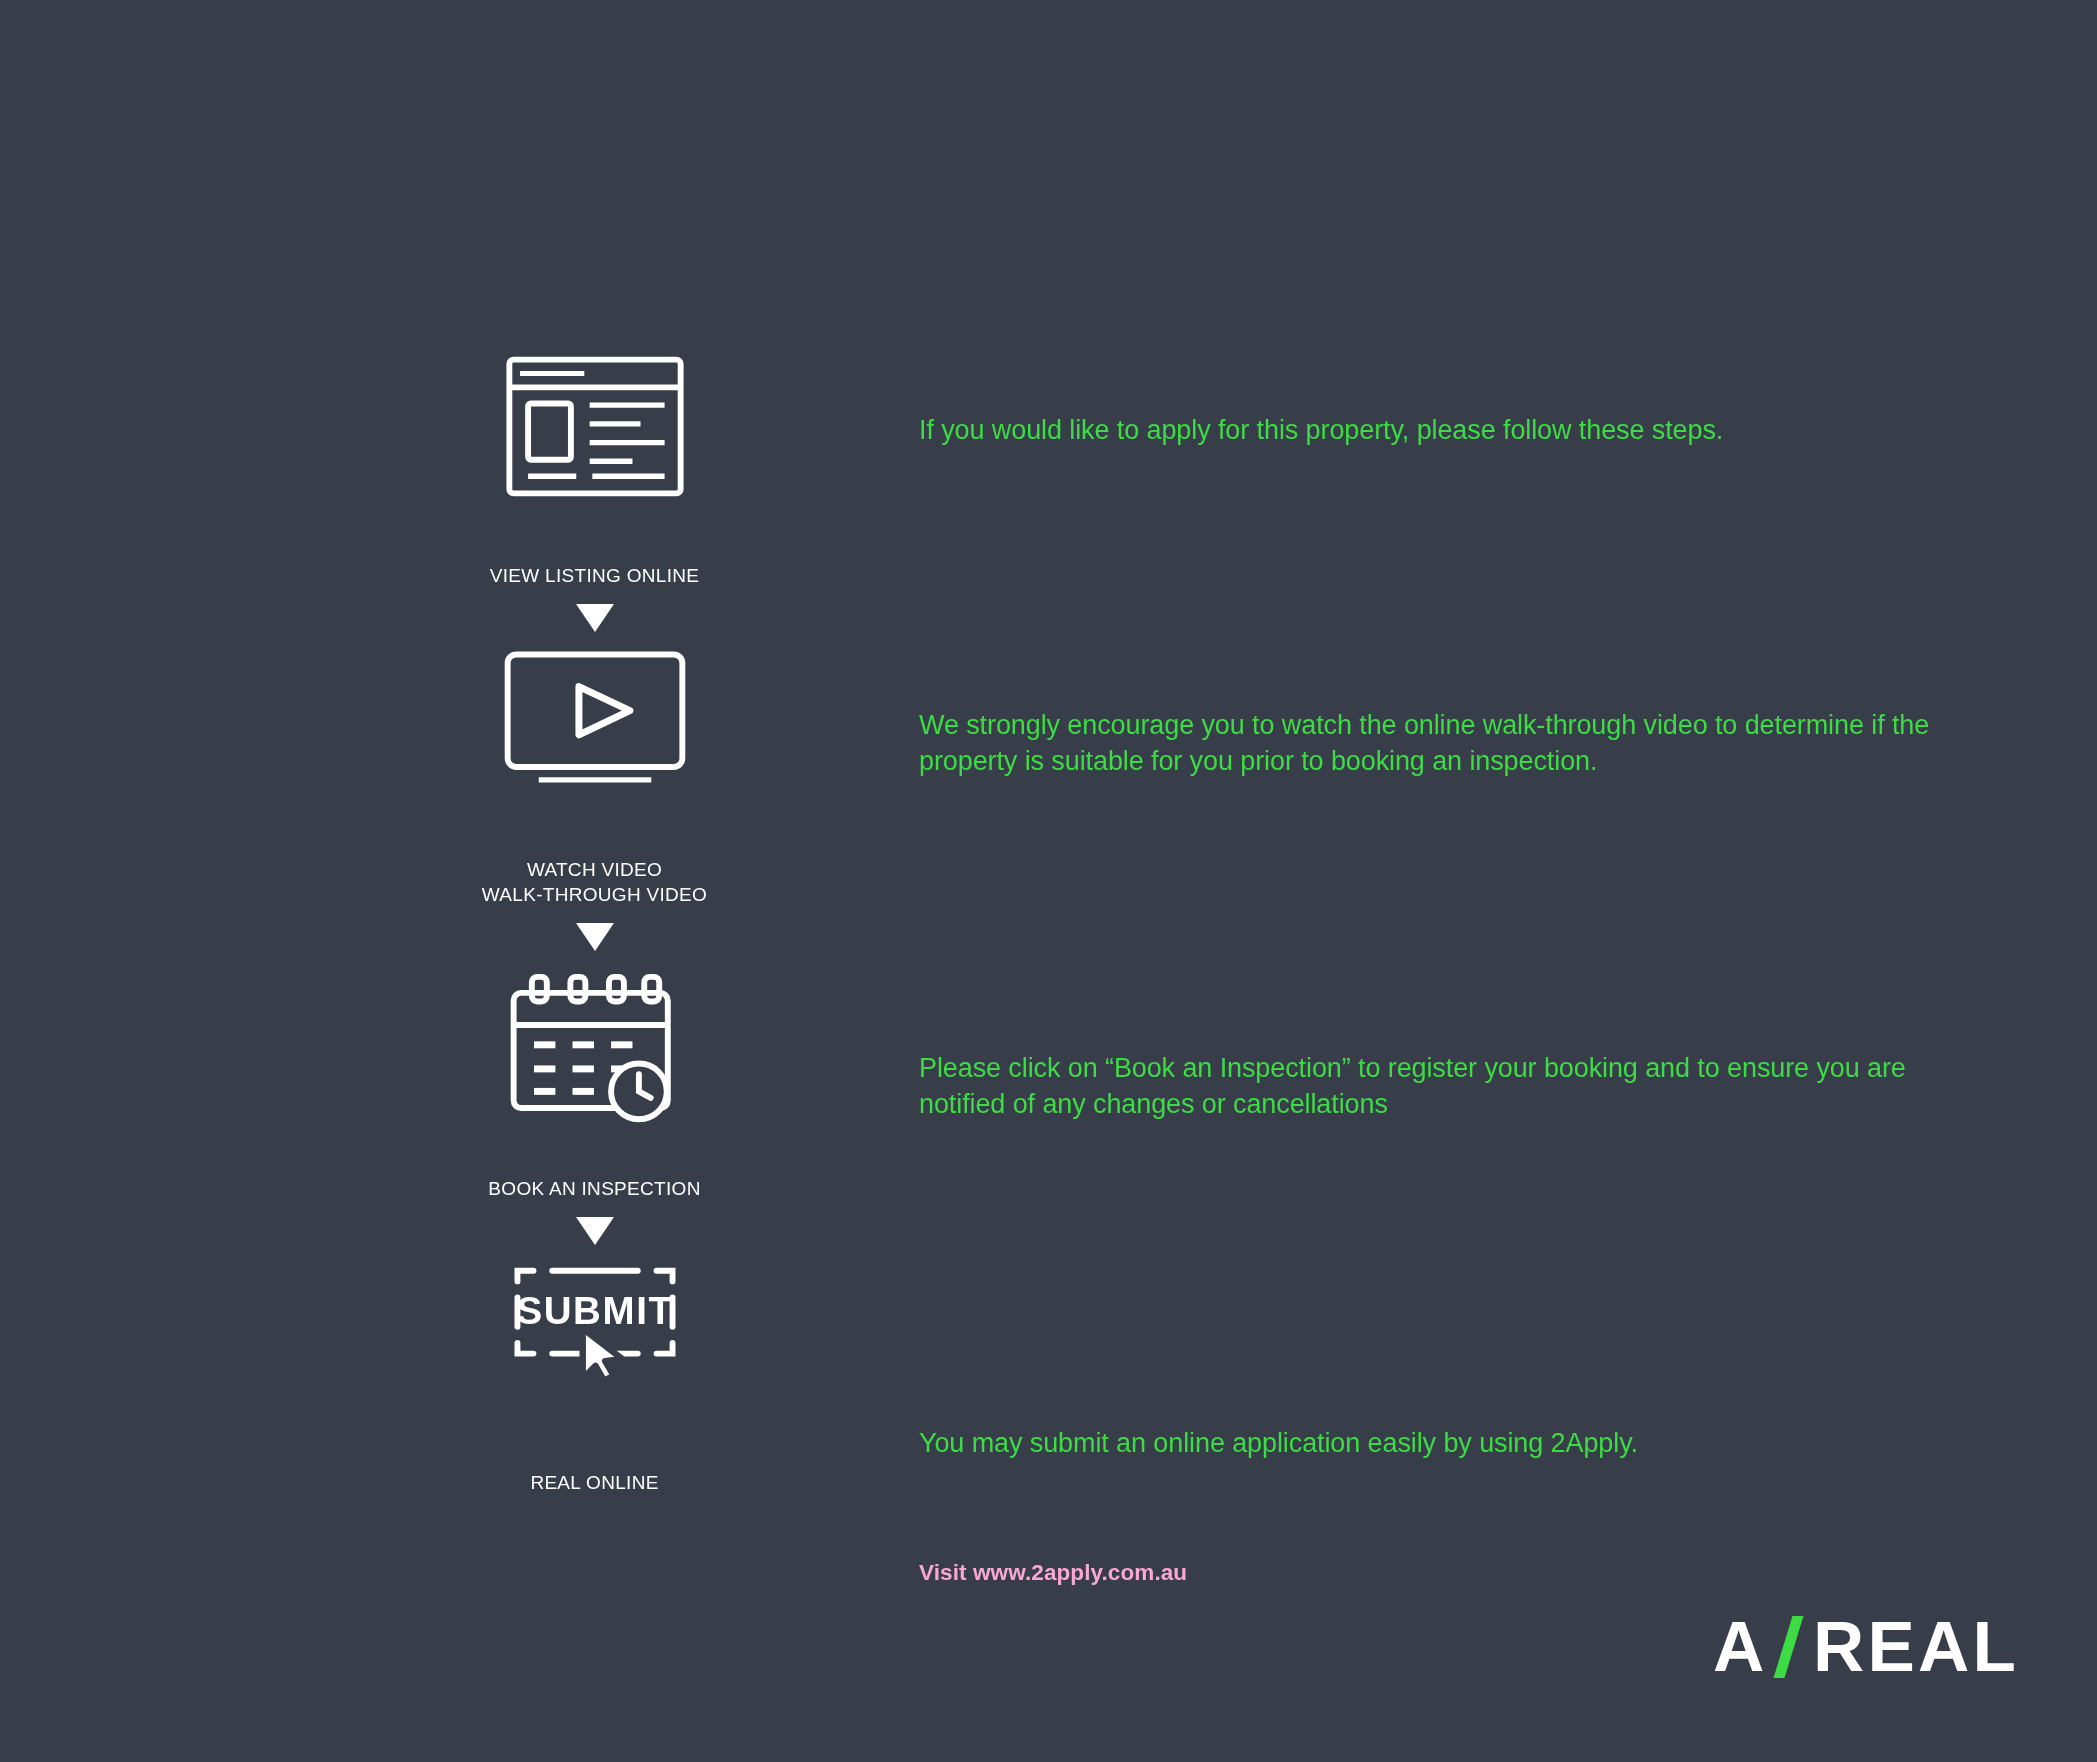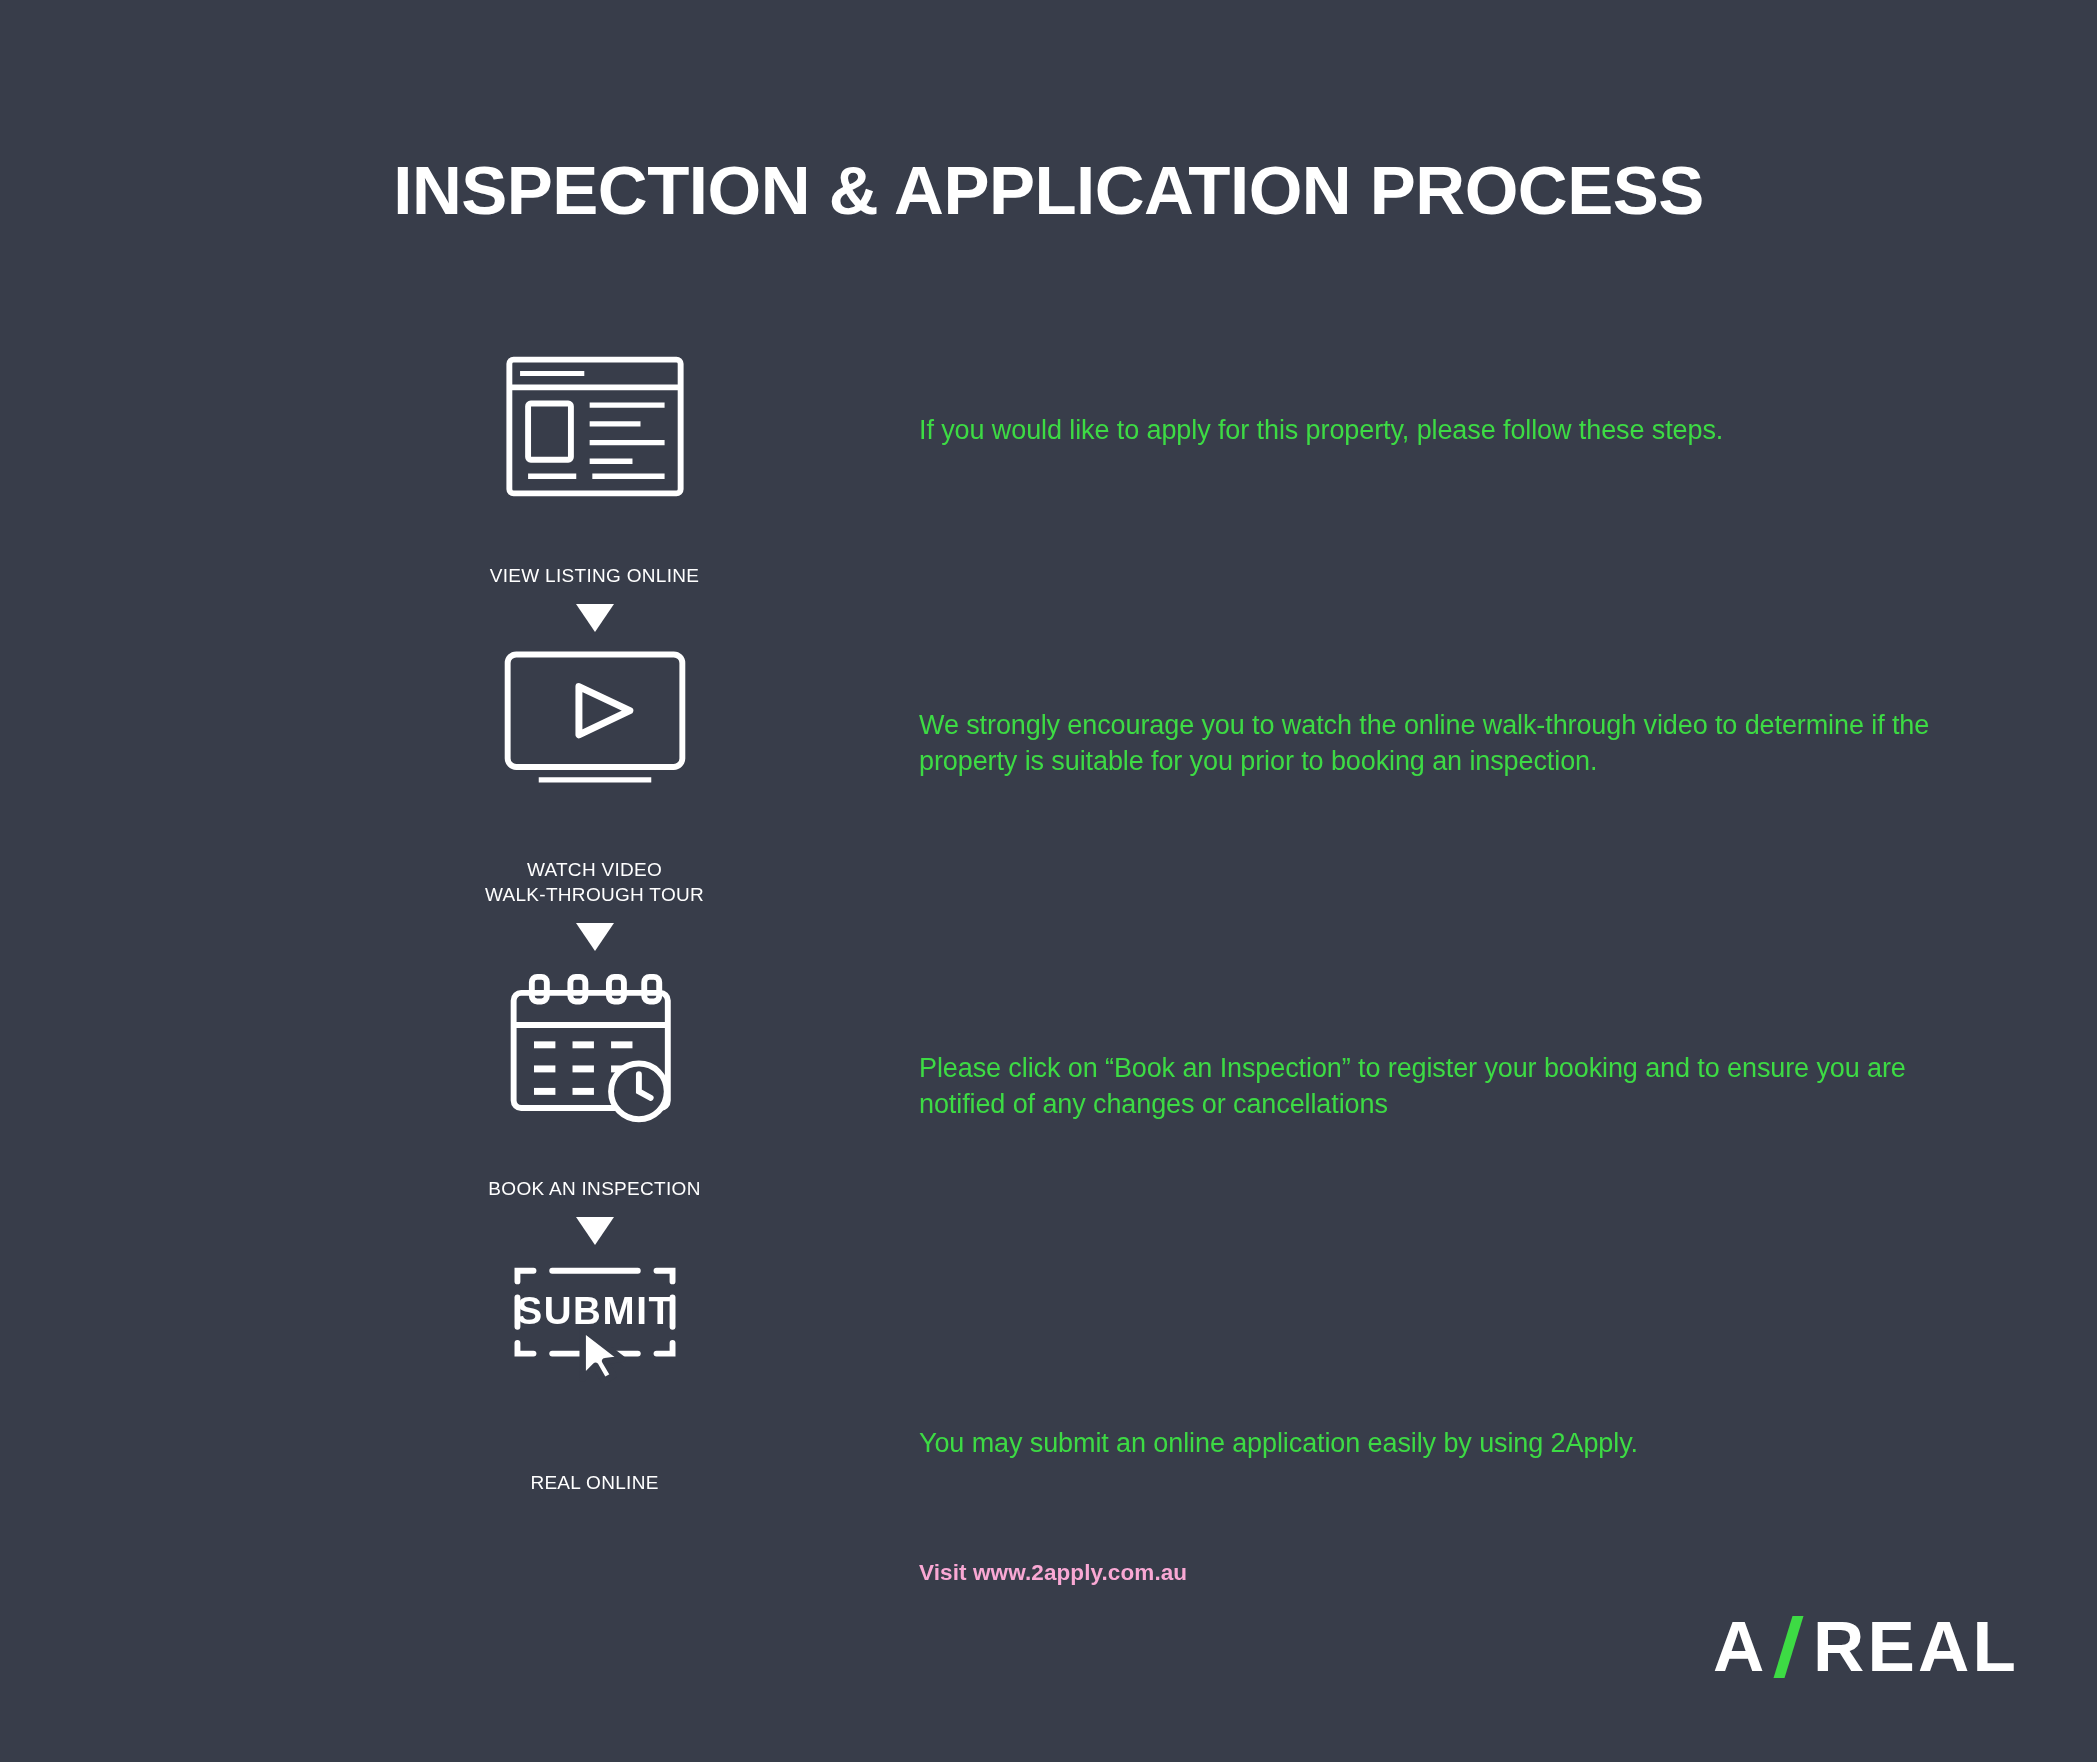--- a/index.html
+++ b/index.html
@@ -135,21 +135,20 @@
     height: 62px;
     background: #3ddb44;
     transform: skewX(-17deg);
   }
 </style>
 </head>
 <body>
 
 <div class="page">
 
-  <div class="title">INSPECTION &amp; APPLICATION PROCESS</div>
 
   <div class="steps">
 
     <div class="step">
       <div class="step-icon">
         <svg width="182" height="145" viewBox="0 0 340 270" fill="none" stroke="#ffffff" stroke-width="11">
           <rect x="10" y="10" width="320" height="250" rx="8"></rect>
           <line x1="10" y1="62" x2="330" y2="62"></line>
           <line x1="30" y1="36" x2="150" y2="36" stroke-width="9"></line>
           <rect x="45" y="92" width="80" height="105" rx="5"></rect>
@@ -171,21 +170,21 @@
     <div class="step">
       <div class="step-icon">
         <svg width="188" height="142" viewBox="0 0 350 265" fill="none" stroke="#ffffff" stroke-width="11">
           <rect x="12" y="12" width="326" height="210" rx="16"></rect>
           <line x1="70" y1="246" x2="280" y2="246" stroke-width="10"></line>
           <path d="M145 72 L240 117 L145 162 Z" stroke-linejoin="round" stroke-width="13"></path>
         </svg>
       </div>
       <div class="step-label">
         <div>WATCH VIDEO</div>
-        <div>WALK-THROUGH TOUR</div>
+        <div>WALK-THROUGH VIDEO</div>
       </div>
     </div>
 
     <div class="arrow">
         <div class="tri"></div>
       </div>
 
     <div class="step">
       <div class="step-icon">
         <svg width="182" height="161" viewBox="0 0 340 300" fill="none" stroke="#ffffff" stroke-width="11">

